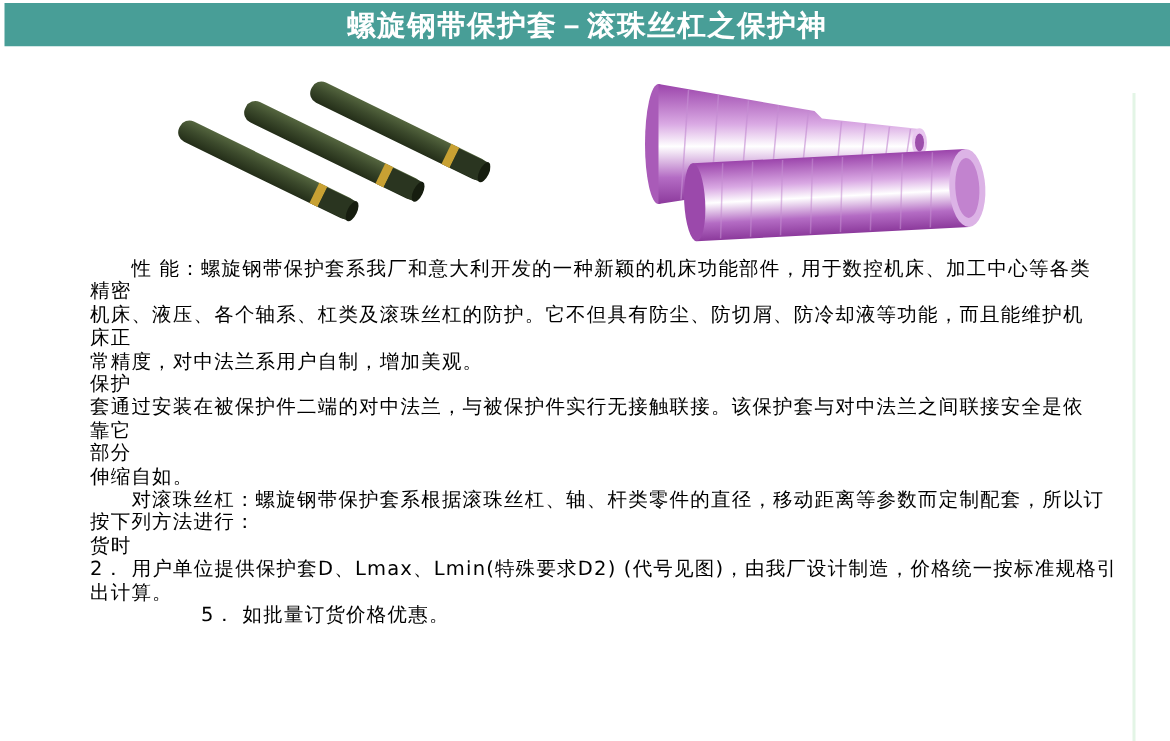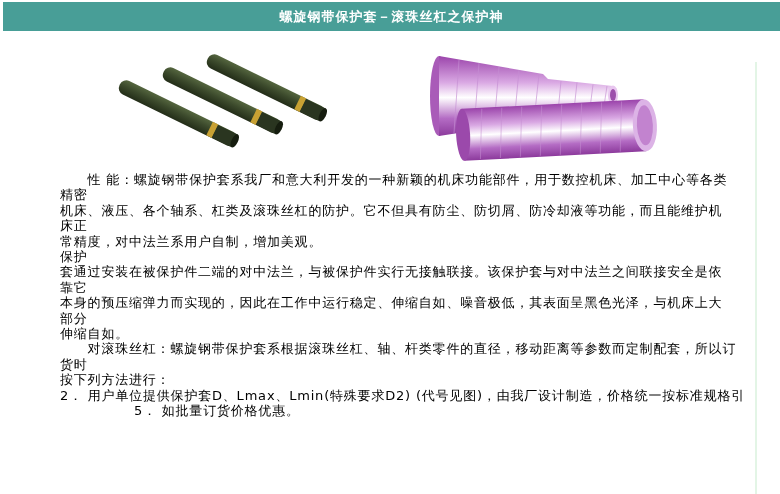--- a/index.html
+++ b/index.html
@@ -11,21 +11,21 @@
   }
   .page{
     position:relative;width:780px;height:494px;background:#ffffff;
   }
   .header{
     position:absolute;left:3px;top:2px;right:0;height:29px;
     background:#489E97;
     display:flex;align-items:center;justify-content:center;
   }
   .header .title{
-    color:#ffffff;font-size:13px;font-weight:bold;letter-spacing:1px;
+    color:#ffffff;font-size:19px;font-weight:bold;letter-spacing:1px;
     white-space:pre;
   }
   .content{
     position:absolute;left:0;top:31px;right:0;bottom:0;background:#ffffff;
   }
   .right-line{
     position:absolute;left:755px;top:31px;bottom:0;width:2px;background:#e3f5e6;
   }
   .photos{
     display:flex;justify-content:center;align-items:flex-start;
@@ -134,26 +134,26 @@
 
     <div class="textblock" id="text-block" style="color: rgb(0, 0, 0);">
         <div class="text-line">　　性 能：螺旋钢带保护套系我厂和意大利开发的一种新颖的机床功能部件，用于数控机床、加工中心等各类</div>
         <div class="text-line">精密</div>
         <div class="text-line">机床、液压、各个轴系、杠类及滚珠丝杠的防护。它不但具有防尘、防切屑、防冷却液等功能，而且能维护机</div>
         <div class="text-line">床正</div>
         <div class="text-line">常精度，对中法兰系用户自制，增加美观。</div>
         <div class="text-line">保护</div>
         <div class="text-line">套通过安装在被保护件二端的对中法兰，与被保护件实行无接触联接。该保护套与对中法兰之间联接安全是依</div>
         <div class="text-line">靠它</div>
-        <div class="text-line">本身的预压缩弹力而实现的，因此在工作中运行稳定、伸缩自如、噪音极低，其表面呈黑色光泽，与机床上大</div>
         <div class="text-line">部分</div>
         <div class="text-line">伸缩自如。</div>
         <div class="text-line">　　对滚珠丝杠：螺旋钢带保护套系根据滚珠丝杠、轴、杆类零件的直径，移动距离等参数而定制配套，所以订</div>
+        <div class="text-line">按下列方法进行：</div>
         <div class="text-line">货时</div>
-        <div class="text-line">按下列方法进行：</div>
         <div class="text-line">2． 用户单位提供保护套D、Lmax、Lmin(特殊要求D2) (代号见图)，由我厂设计制造，价格统一按标准规格引</div>
+        <div class="text-line">出计算。</div>
         <div class="text-line">　　　　　 5． 如批量订货价格优惠。</div>
       </div>
 
     <div class="right-line"></div>
   </div>
 
 </div>
 
 </body></html>

